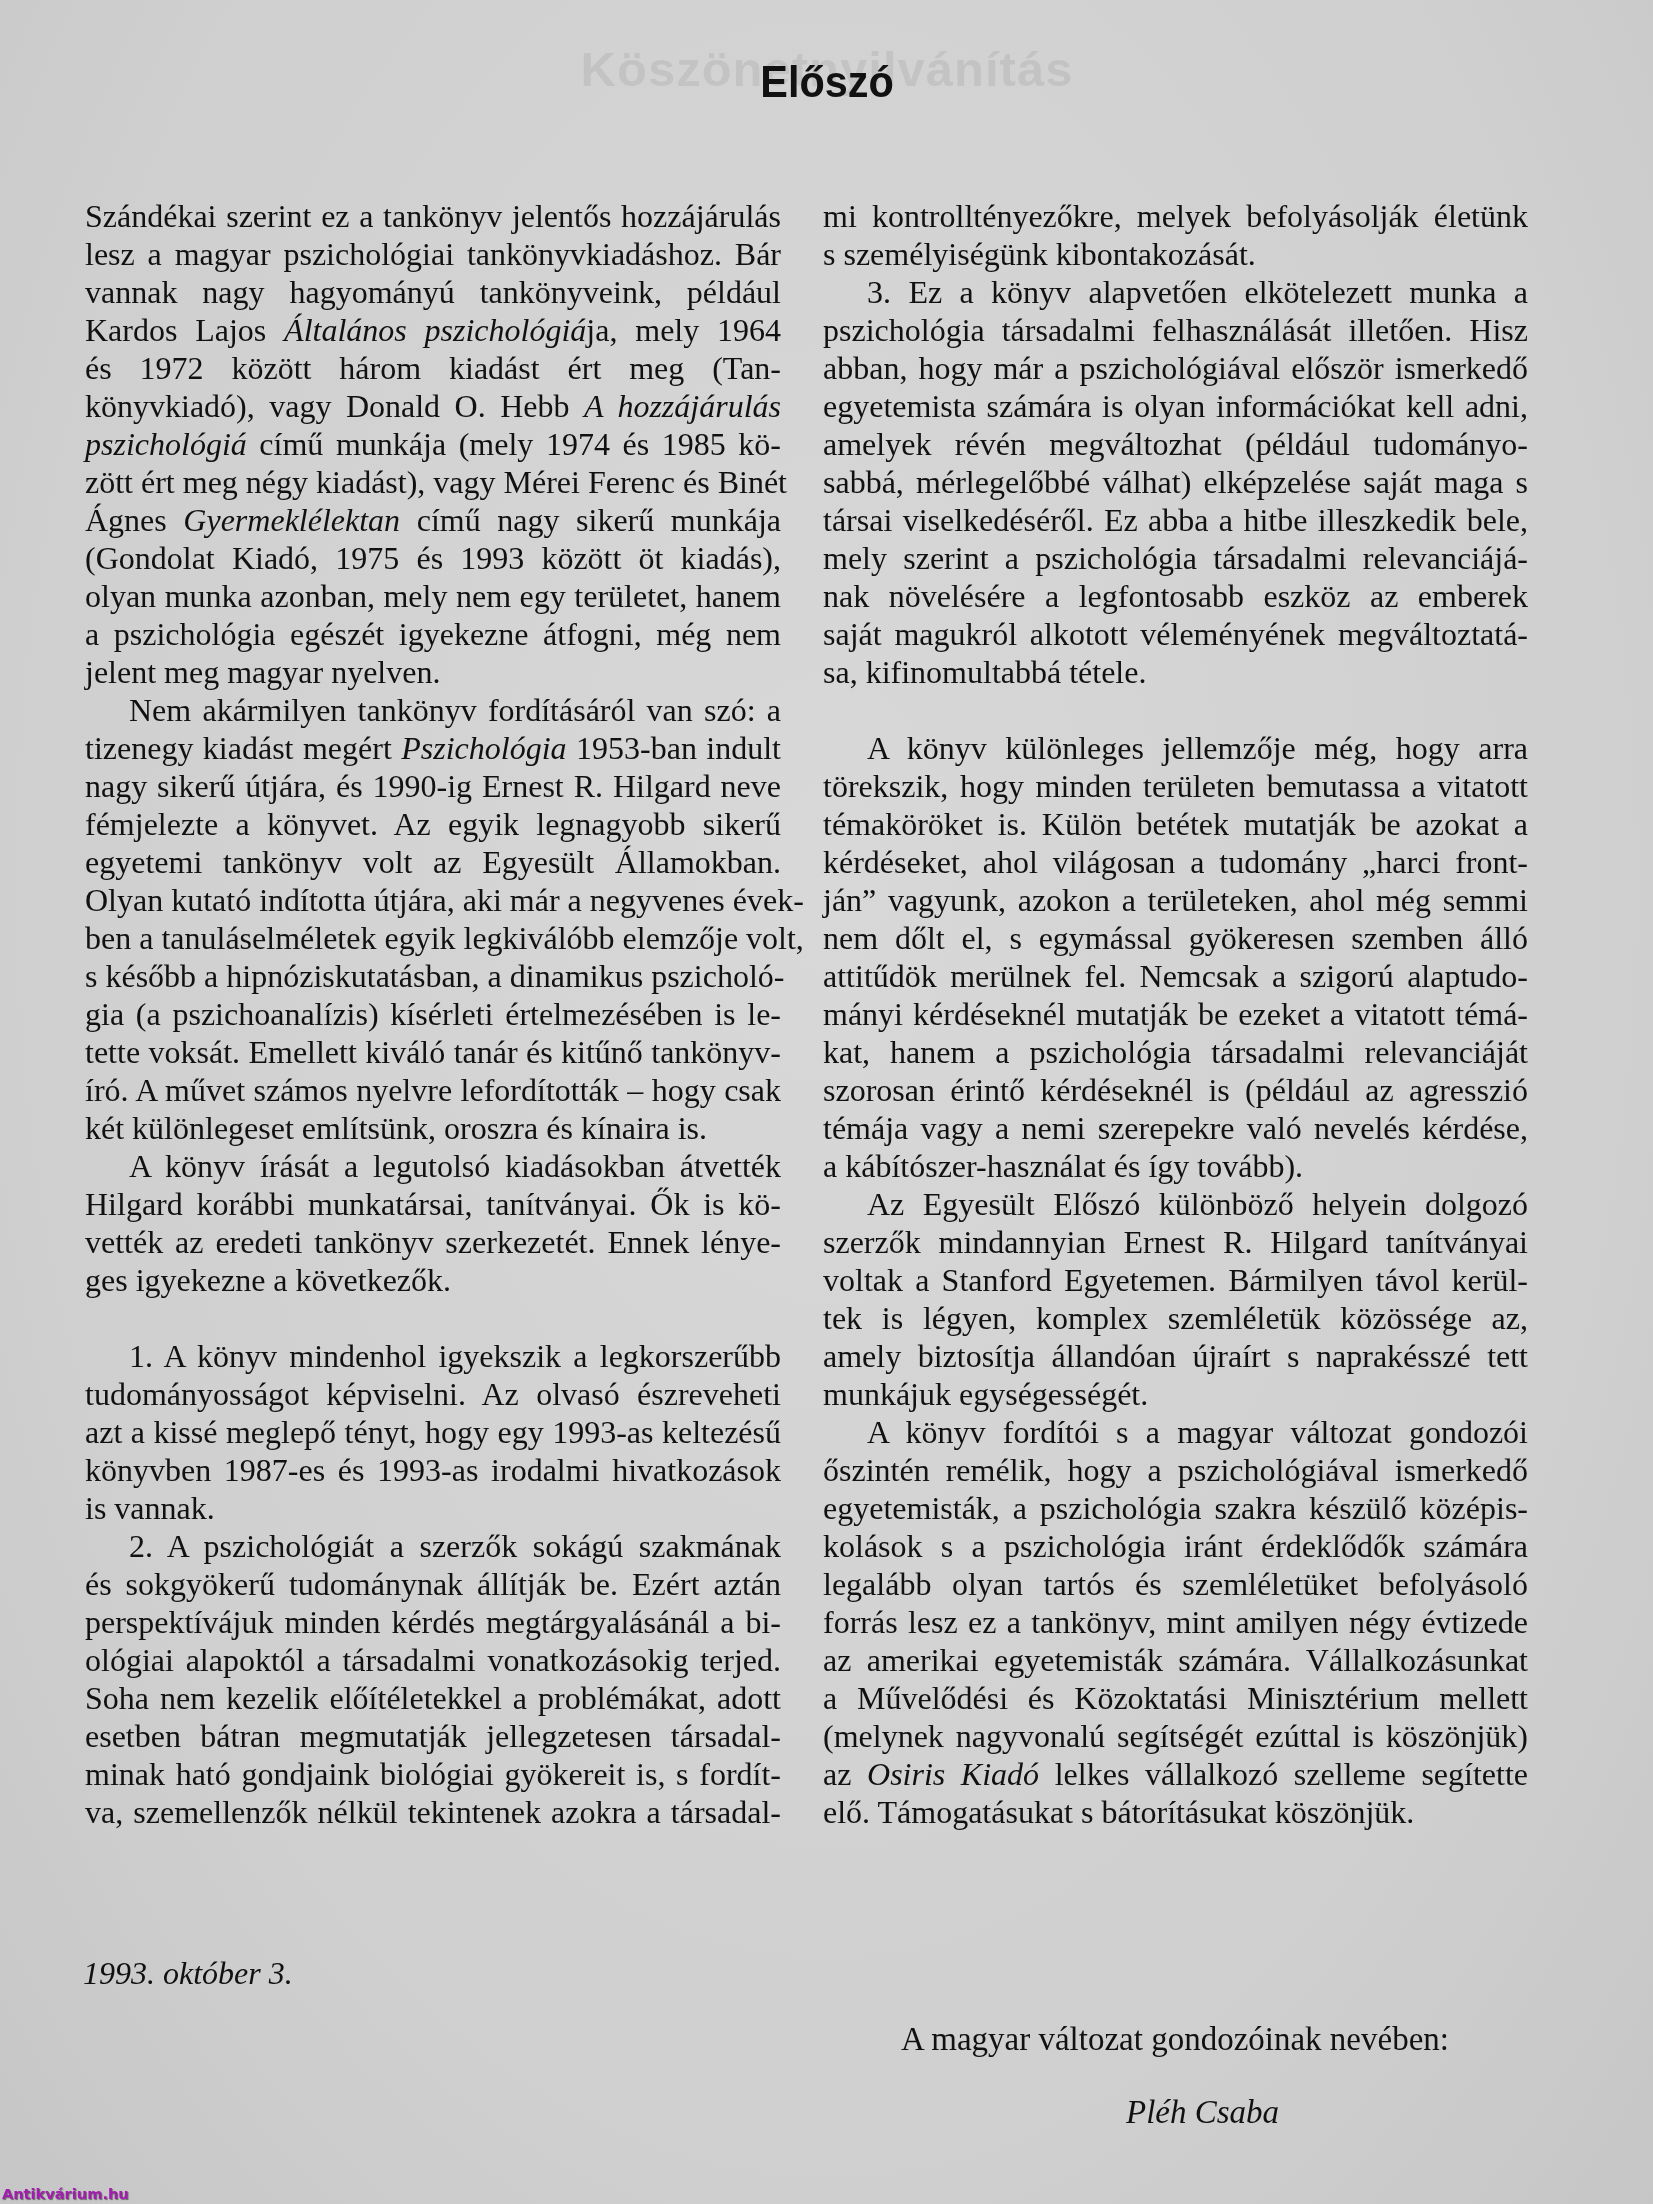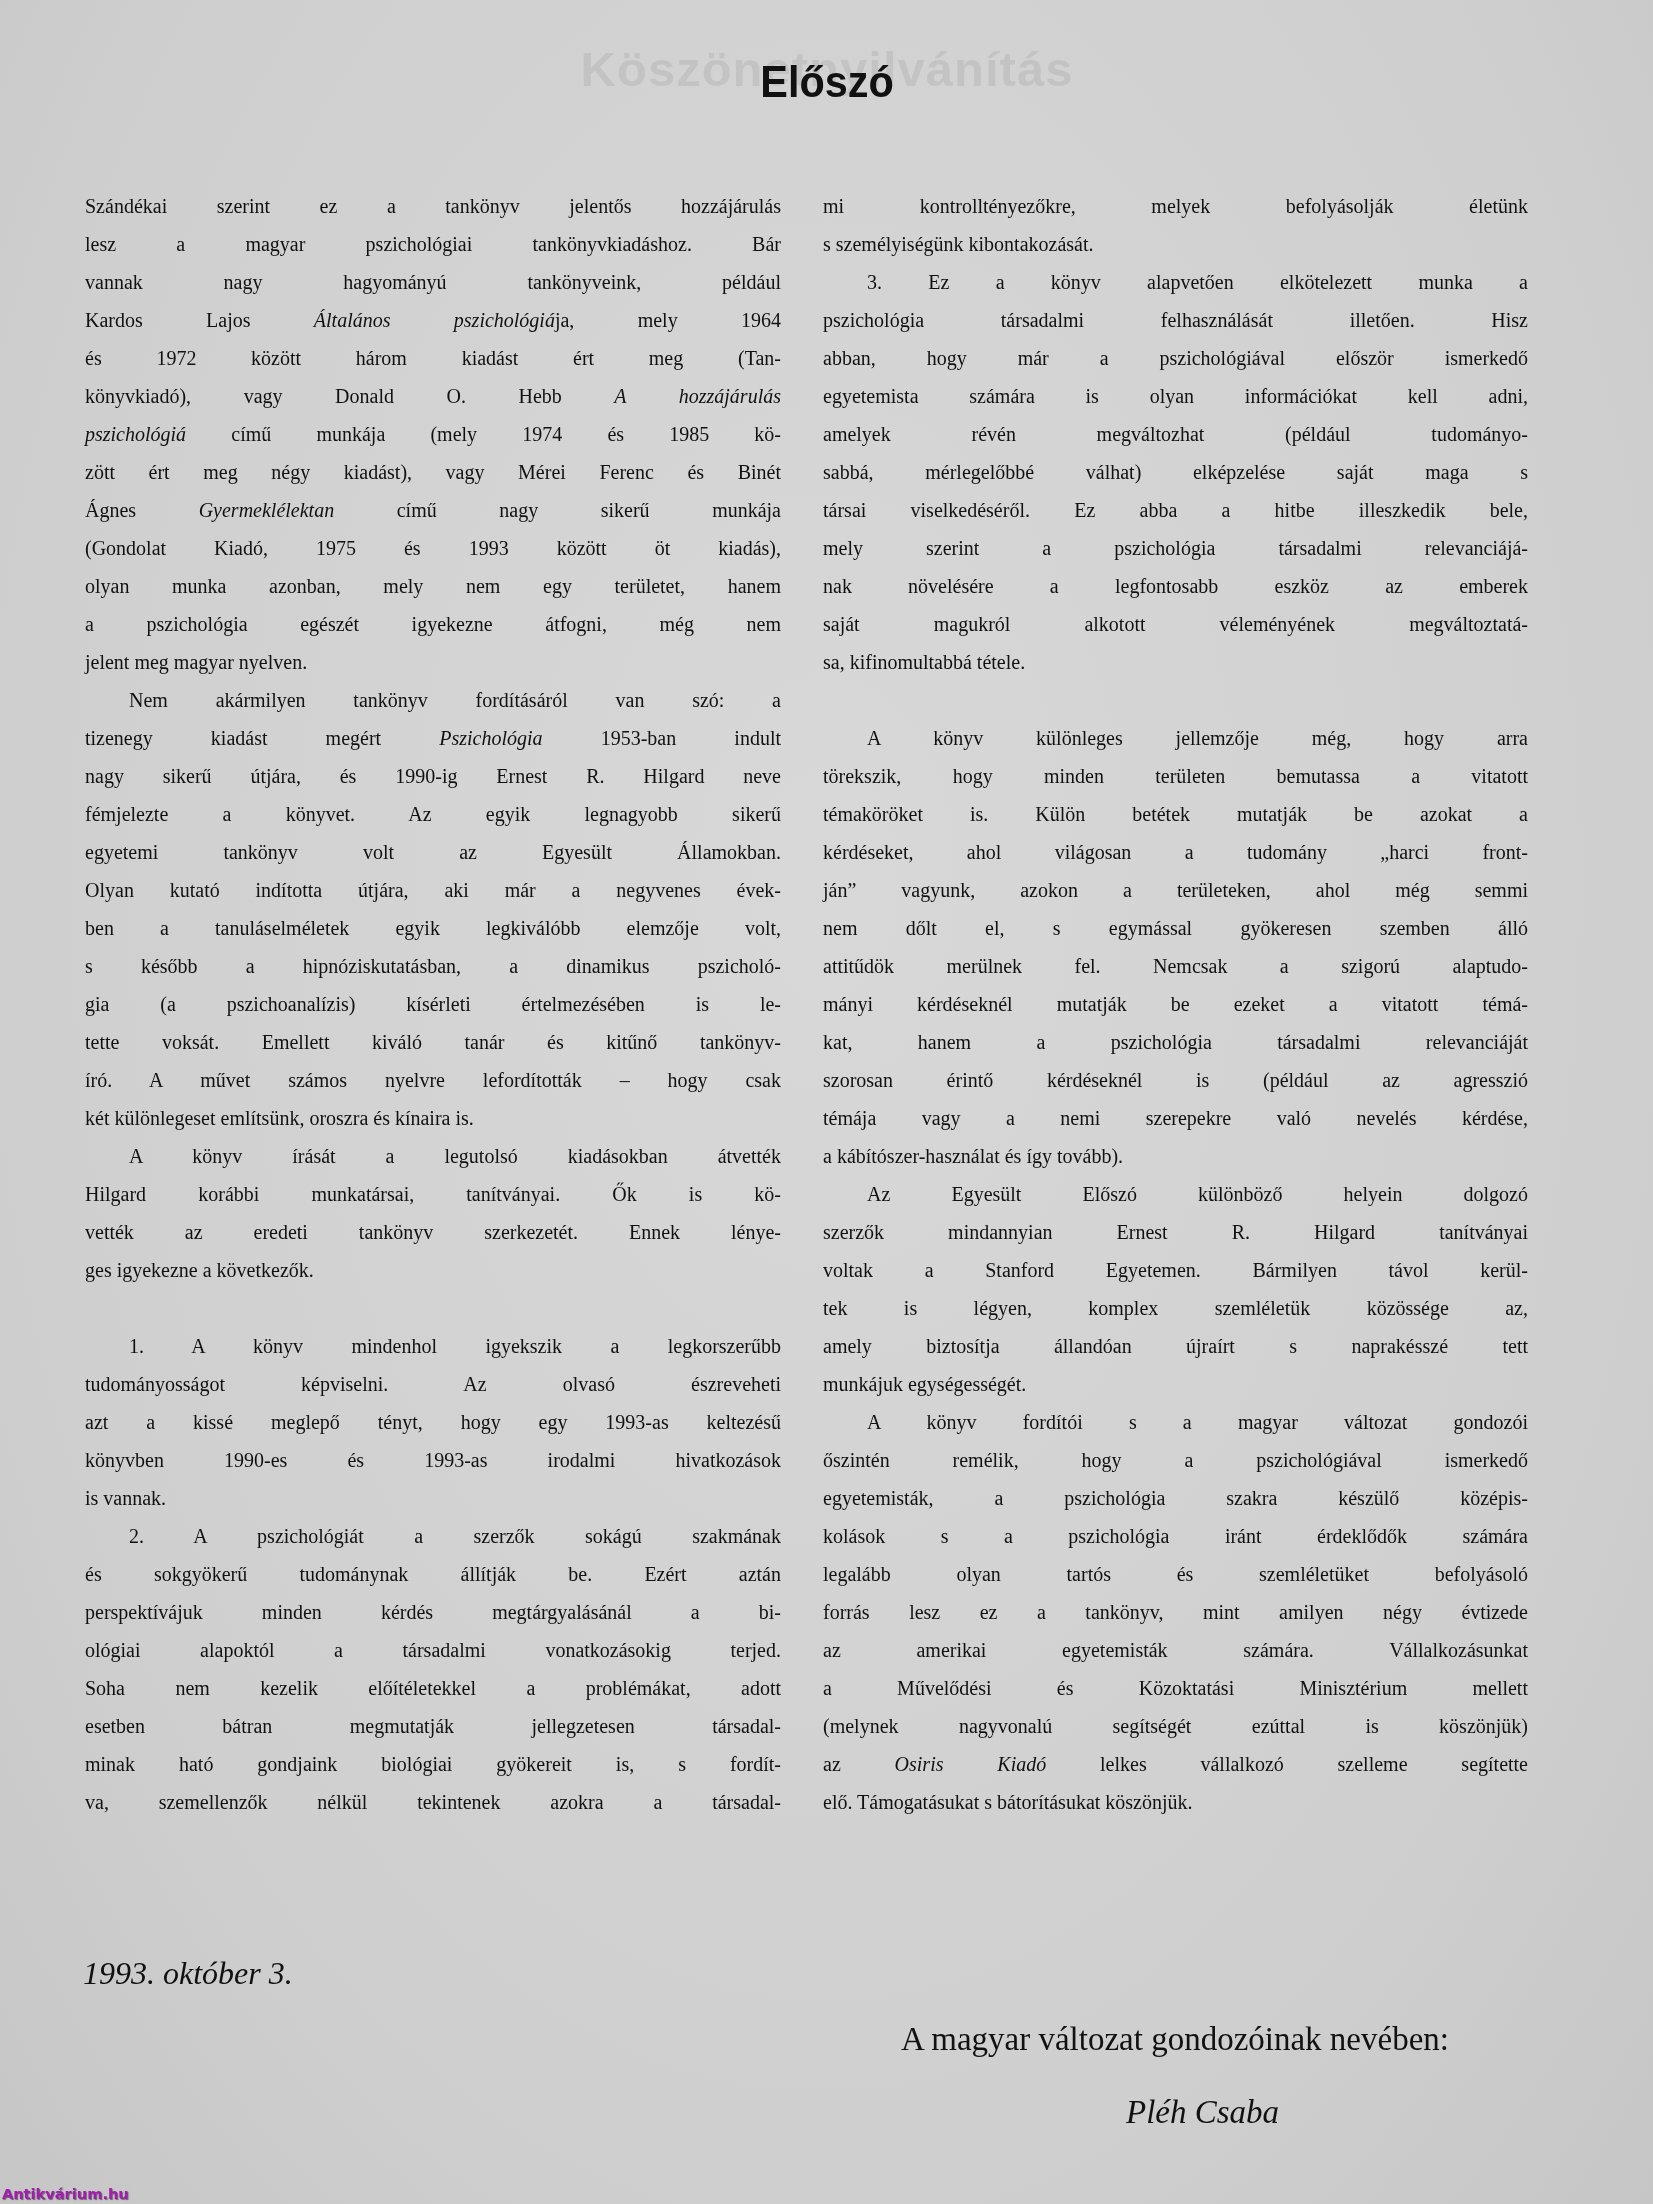--- a/index.html
+++ b/index.html
@@ -15,22 +15,22 @@
     position: absolute; top: 41px; left: 0; width: 1654px; text-align: center;
     font-family: "Liberation Sans", "DejaVu Sans", sans-serif; font-weight: bold;
     font-size: 49px; color: rgba(0,0,0,0.07); letter-spacing: 1px;
   }
   .title {
     position: absolute; top: 56px; left: 0; width: 1654px; text-align: center;
     font-family: "Liberation Sans", "DejaVu Sans", sans-serif; font-weight: bold;
     font-size: 45px; color: #111; transform: scaleX(0.92);
   }
   .col {
-    position: absolute; top: 187px;
-    font-size: 20px; line-height: 38px;
+    position: absolute; top: 197px;
+    font-size: 32px; line-height: 38px;
   }
   .col.left { left: 85px; width: 696px; }
   .col.right { left: 823px; width: 705px; }
   .line {
     display: block; height: 38px; white-space: nowrap;
     text-align: justify; text-align-last: justify;
     transform-origin: left center;
   }
   .line.last { text-align-last: left; }
   .line.indent { padding-left: 44px; }
@@ -87,21 +87,21 @@
     <span class="line">író. A művet számos nyelvre lefordították – hogy csak</span>
     <span class="line last">két különlegeset említsünk, oroszra és kínaira is.</span>
     <span class="line indent">A könyv írását a legutolsó kiadásokban átvették</span>
     <span class="line">Hilgard korábbi munkatársai, tanítványai. Ők is kö-</span>
     <span class="line">vették az eredeti tankönyv szerkezetét. Ennek lénye-</span>
     <span class="line last">ges igyekezne a következők.</span>
     <span class="gap"></span>
     <span class="line indent">1. A könyv mindenhol igyekszik a legkorszerűbb</span>
     <span class="line">tudományosságot képviselni. Az olvasó észreveheti</span>
     <span class="line">azt a kissé meglepő tényt, hogy egy 1993-as keltezésű</span>
-    <span class="line">könyvben 1990-es és 1993-as irodalmi hivatkozások</span>
+    <span class="line">könyvben 1987-es és 1993-as irodalmi hivatkozások</span>
     <span class="line last">is vannak.</span>
     <span class="line indent">2. A pszichológiát a szerzők sokágú szakmának</span>
     <span class="line">és sokgyökerű tudománynak állítják be. Ezért aztán</span>
     <span class="line">perspektívájuk minden kérdés megtárgyalásánál a bi-</span>
     <span class="line">ológiai alapoktól a társadalmi vonatkozásokig terjed.</span>
     <span class="line">Soha nem kezelik előítéletekkel a problémákat, adott</span>
     <span class="line">esetben bátran megmutatják jellegzetesen társadal-</span>
     <span class="line">minak ható gondjaink biológiai gyökereit is, s fordít-</span>
     <span class="line">va, szemellenzők nélkül tekintenek azokra a társadal-</span>
   </div>

